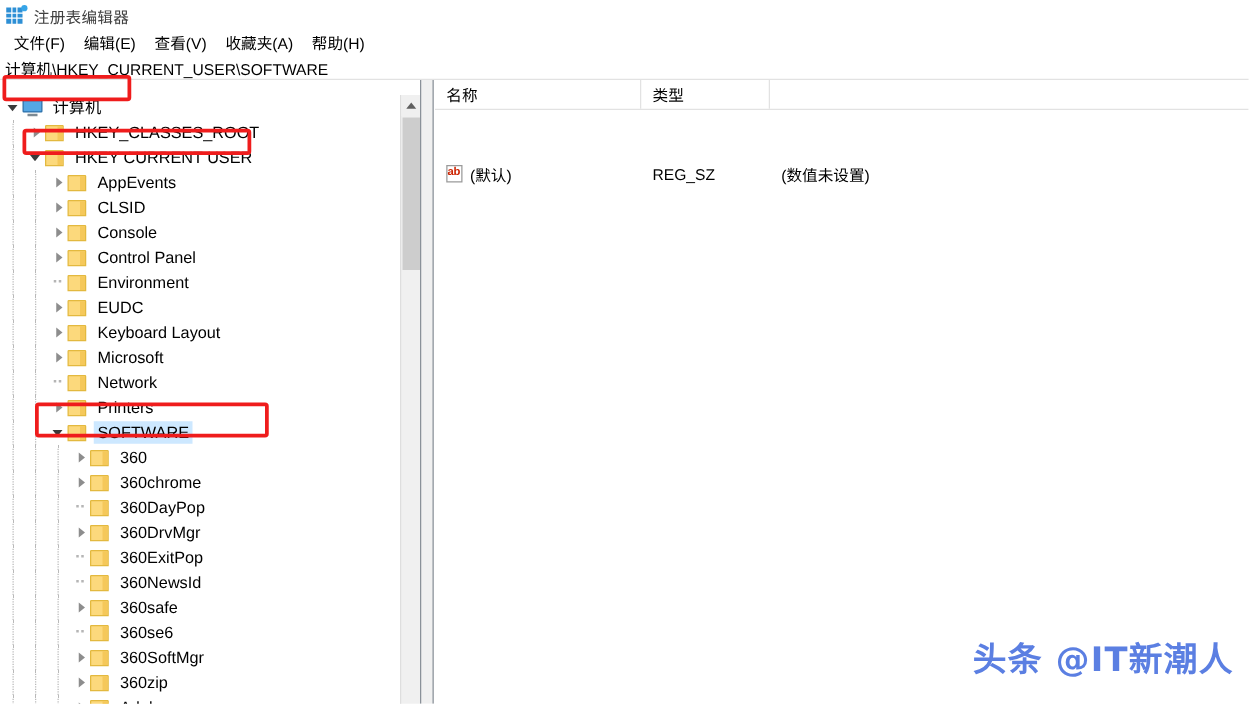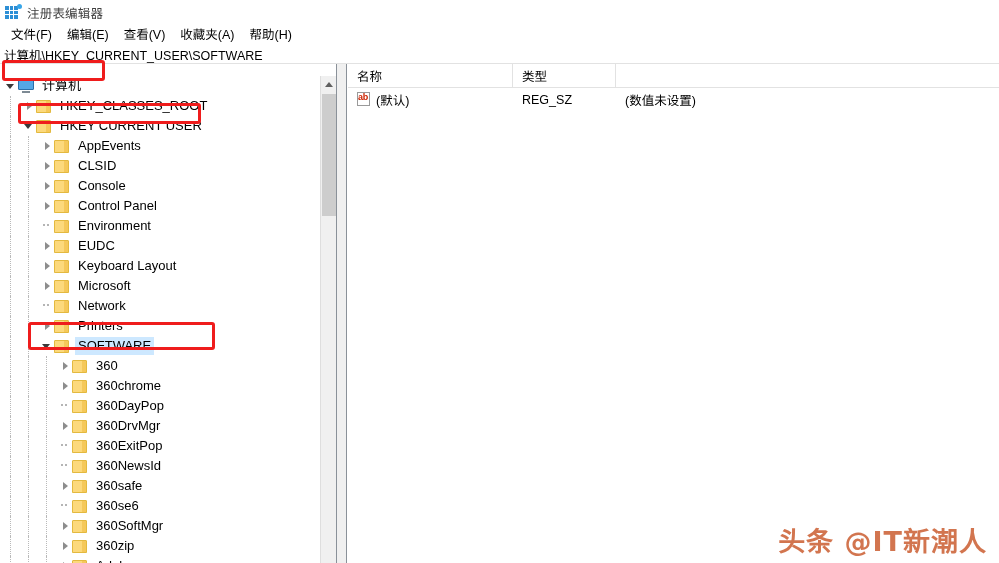--- a/index.html
+++ b/index.html
@@ -292,20 +292,21 @@
     color: #000;
     border-right: 1px solid #e2e2e2;
     cursor: default;
   }
   .lhcell.last { border-right: none; }
   .lrow {
     position: relative;
     height: 23px;
     display: flex;
     cursor: default;
+    margin-top: 40px;
   }
   .lcell {
     height: 23px;
     display: flex;
     align-items: center;
     padding-left: 9px;
     box-sizing: border-box;
     font-size: 12.5px;
     color: #000;
     white-space: nowrap;
@@ -340,24 +341,24 @@
     position: absolute;
     border: 3px solid #ef1c1c;
     border-radius: 3px;
     box-sizing: border-box;
     pointer-events: none;
   }
 
   
   .watermark {
     position: absolute;
-    right: 12px; bottom: 4px;
+    right: 12px; bottom: 18px;
     font-size: 27px;
     font-weight: bold;
-    color: #c2410c;
+    color: #1d4ed8;
     opacity: 0.72;
     letter-spacing: 1px;
     white-space: nowrap;
     font-family: "DejaVu Sans", sans-serif;
   }
 </style>
 </head>
 <body>
 
 <div class="window">

